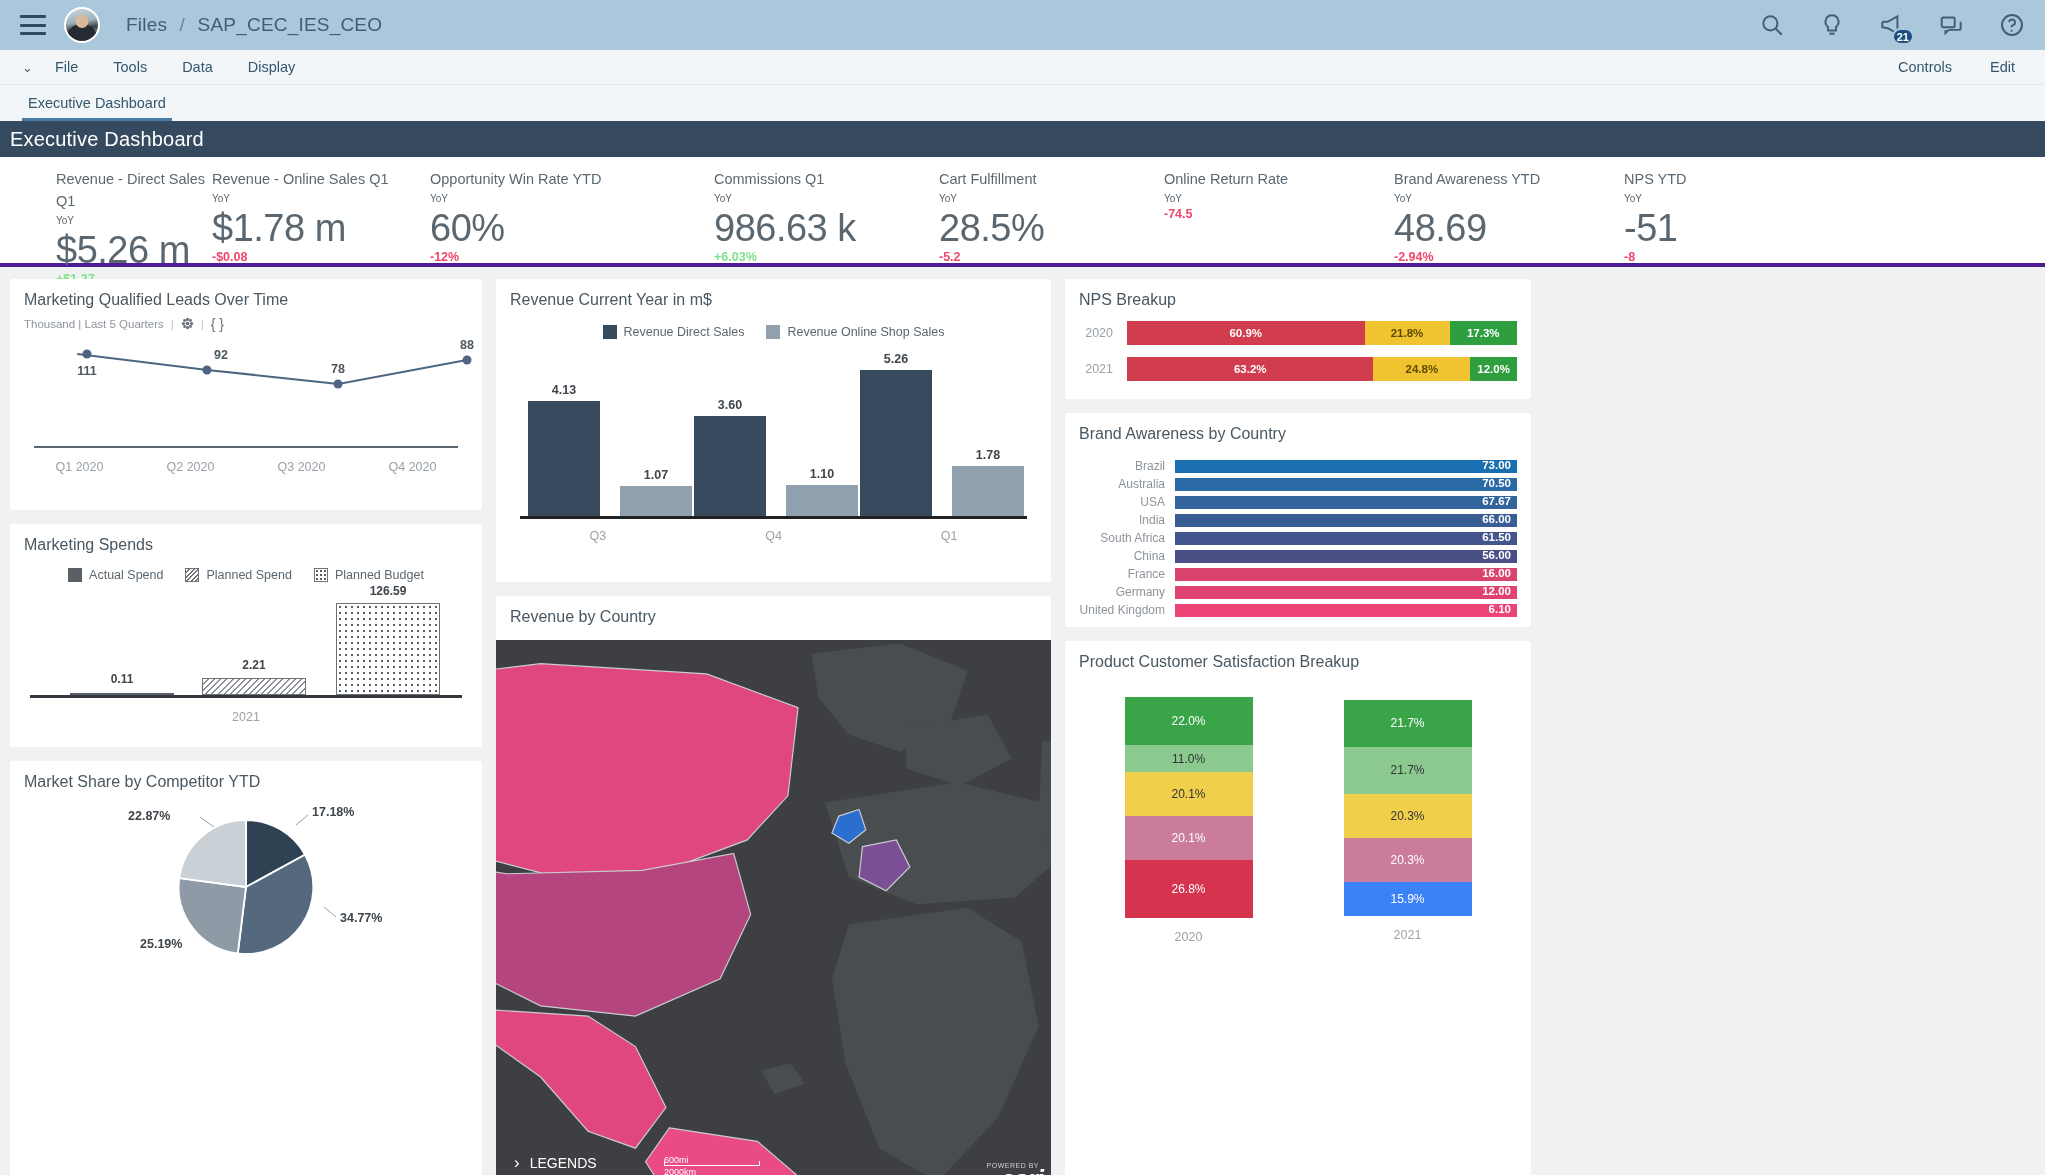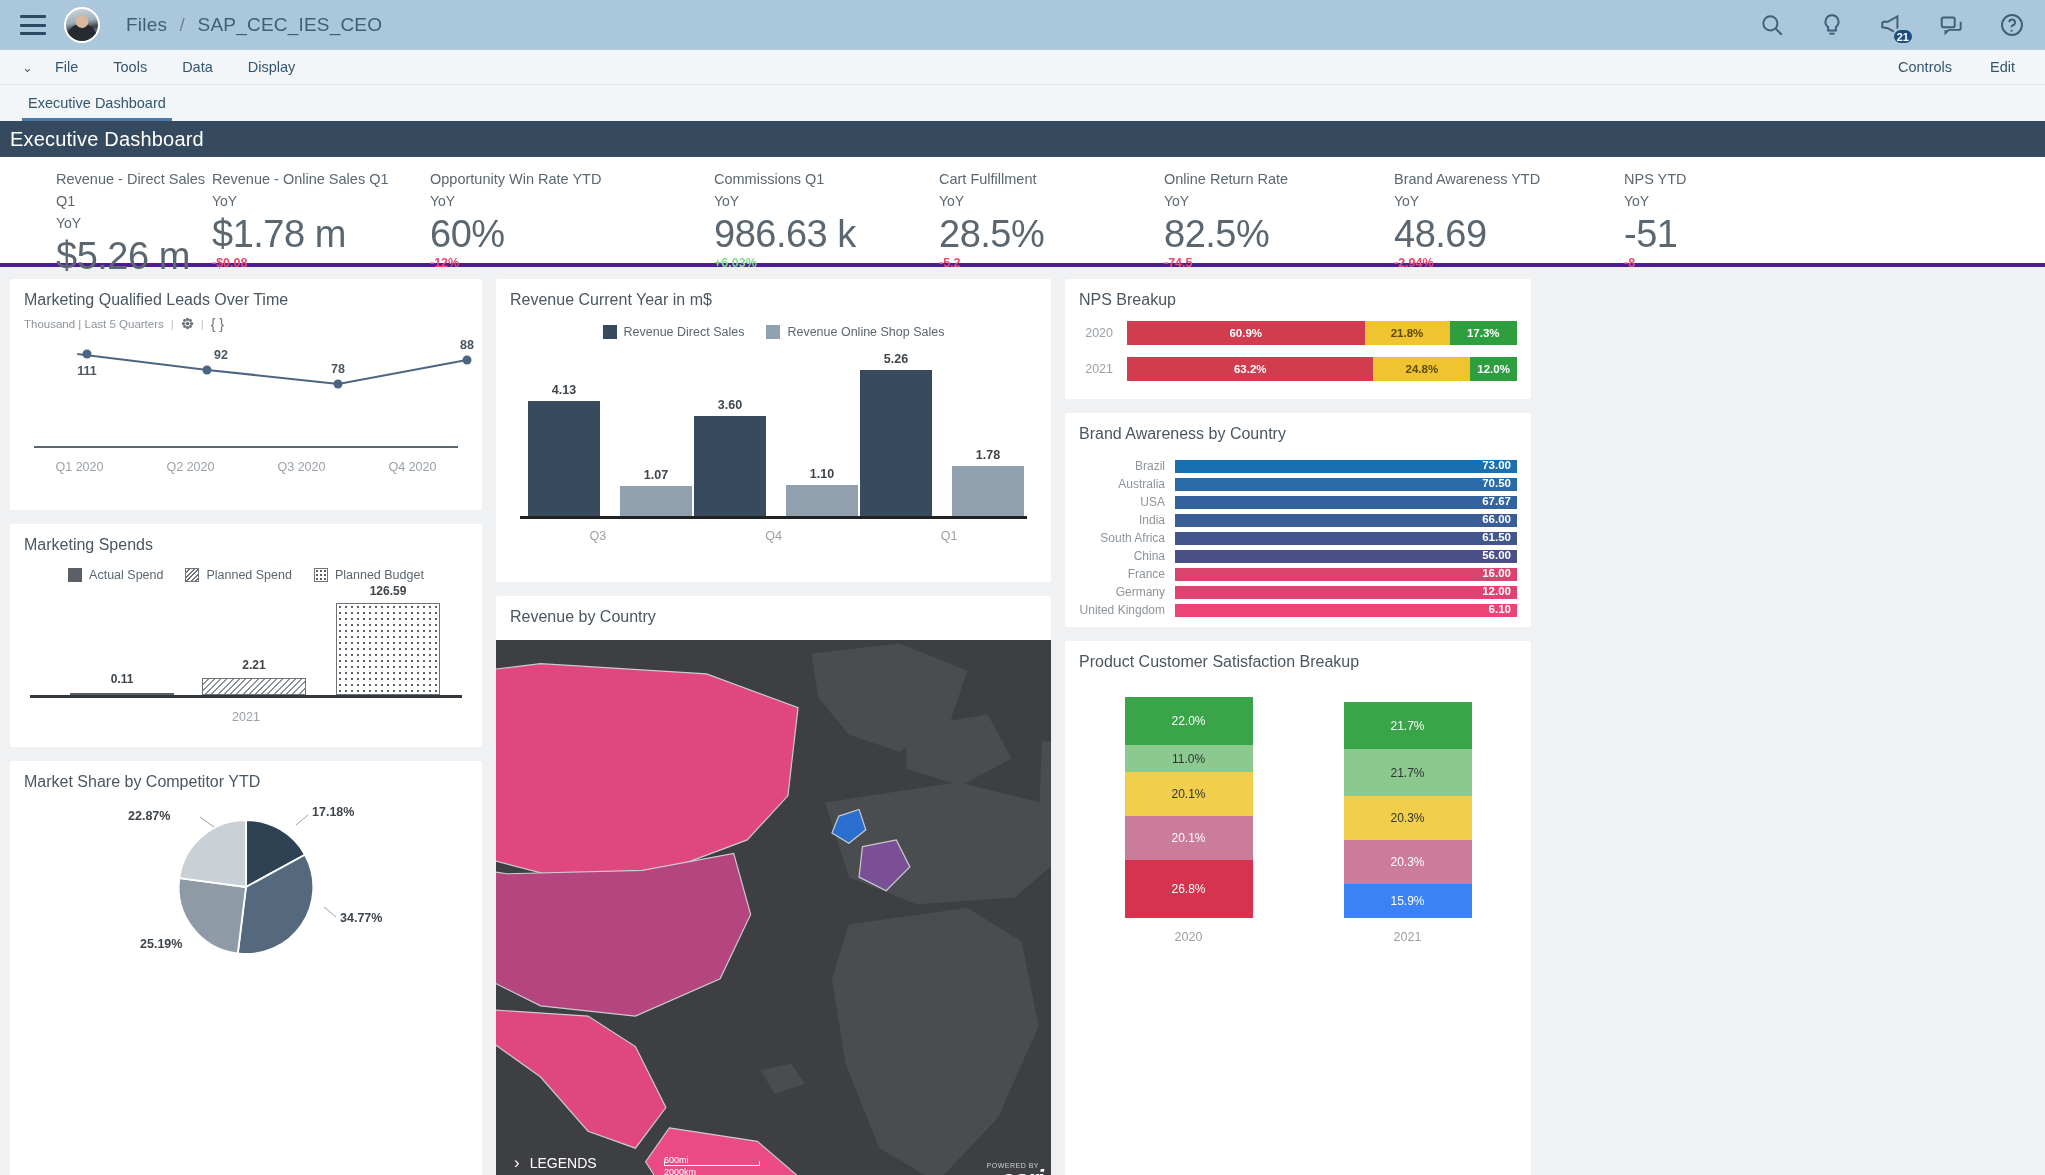--- a/index.html
+++ b/index.html
@@ -67,21 +67,21 @@
     font-size: 20px; letter-spacing: .2px;
   }
 
   
   .kpi-row {
     background: #fff; height: 110px; display: flex; padding: 12px 0 0 0;
     border-bottom: 4px solid #4c1d95;
   }
   .kpi { padding-left: 0; flex: none; }
   .kpi-title { font-size: 14.5px; color: #5b6770; line-height: 1.5; }
-  .kpi-sub { font-size: 14px; color: #5b6770; line-height: 1.5; }
+  .kpi-sub { font-size: 10px; color: #5b6770; line-height: 1.5; }
   .kpi-value { font-size: 38px; color: #5b6770; font-weight: 300; line-height: 1.12;
     letter-spacing: -.5px; margin-top: 1px;}
   .kpi-delta { font-size: 12.5px; font-weight: bold; margin-top: 1px; }
   .delta-up { color: #7ee08a; }
   .delta-down { color: #f0476a; }
 
   
   .main {
     display: flex; gap: 14px; padding: 12px 10px 0 10px; height: calc(1175px - 241px);
   }
@@ -169,21 +169,21 @@
   .ba-row { display: flex; align-items: center; margin-top: 4px; }
   .ba-label { width: 96px; text-align: right; padding-right: 10px;
     font-size: 12px; color: #8d949a; }
   .ba-track { flex: 1; position: relative; height: 13px; }
   .ba-fill { position: absolute; left: 0; top: 0; bottom: 0; }
   .ba-val { position: absolute; right: 6px; top: -1px; font-size: 11.5px;
     color: #fff; font-weight: bold; }
 
   
   .pcs-wrap { display: flex; justify-content: space-around; margin-top: 26px;
-    align-items: flex-end; }
+    align-items: center; }
   .pcs-col { width: 128px; }
   .pcs-stack { display: flex; flex-direction: column; }
   .pcs-seg { display: flex; align-items: center; justify-content: center;
     font-size: 12px; color: #2f3337; }
   .pcs-year { text-align: center; font-size: 12.5px; color: #9aa1a7; margin-top: 12px; }
 </style>
 </head>
 <body>
 
 <div class="shell-bar">
@@ -279,21 +279,20 @@
   </div>
   <div class="kpi" style="width:225px">
     <div class="kpi-title">Cart Fulfillment</div>
     <div class="kpi-sub">YoY</div>
     <div class="kpi-value">28.5%</div>
     <div class="kpi-delta delta-down">-5.2</div>
   </div>
   <div class="kpi" style="width:230px">
     <div class="kpi-title">Online Return Rate</div>
     <div class="kpi-sub">YoY</div>
-    <div class="kpi-value">82.5%</div>
     <div class="kpi-delta delta-down">-74.5</div>
   </div>
   <div class="kpi" style="width:230px">
     <div class="kpi-title">Brand Awareness YTD</div>
     <div class="kpi-sub">YoY</div>
     <div class="kpi-value">48.69</div>
     <div class="kpi-delta delta-down">-2.94%</div>
   </div>
   <div class="kpi" style="width:180px">
     <div class="kpi-title">NPS YTD</div>

